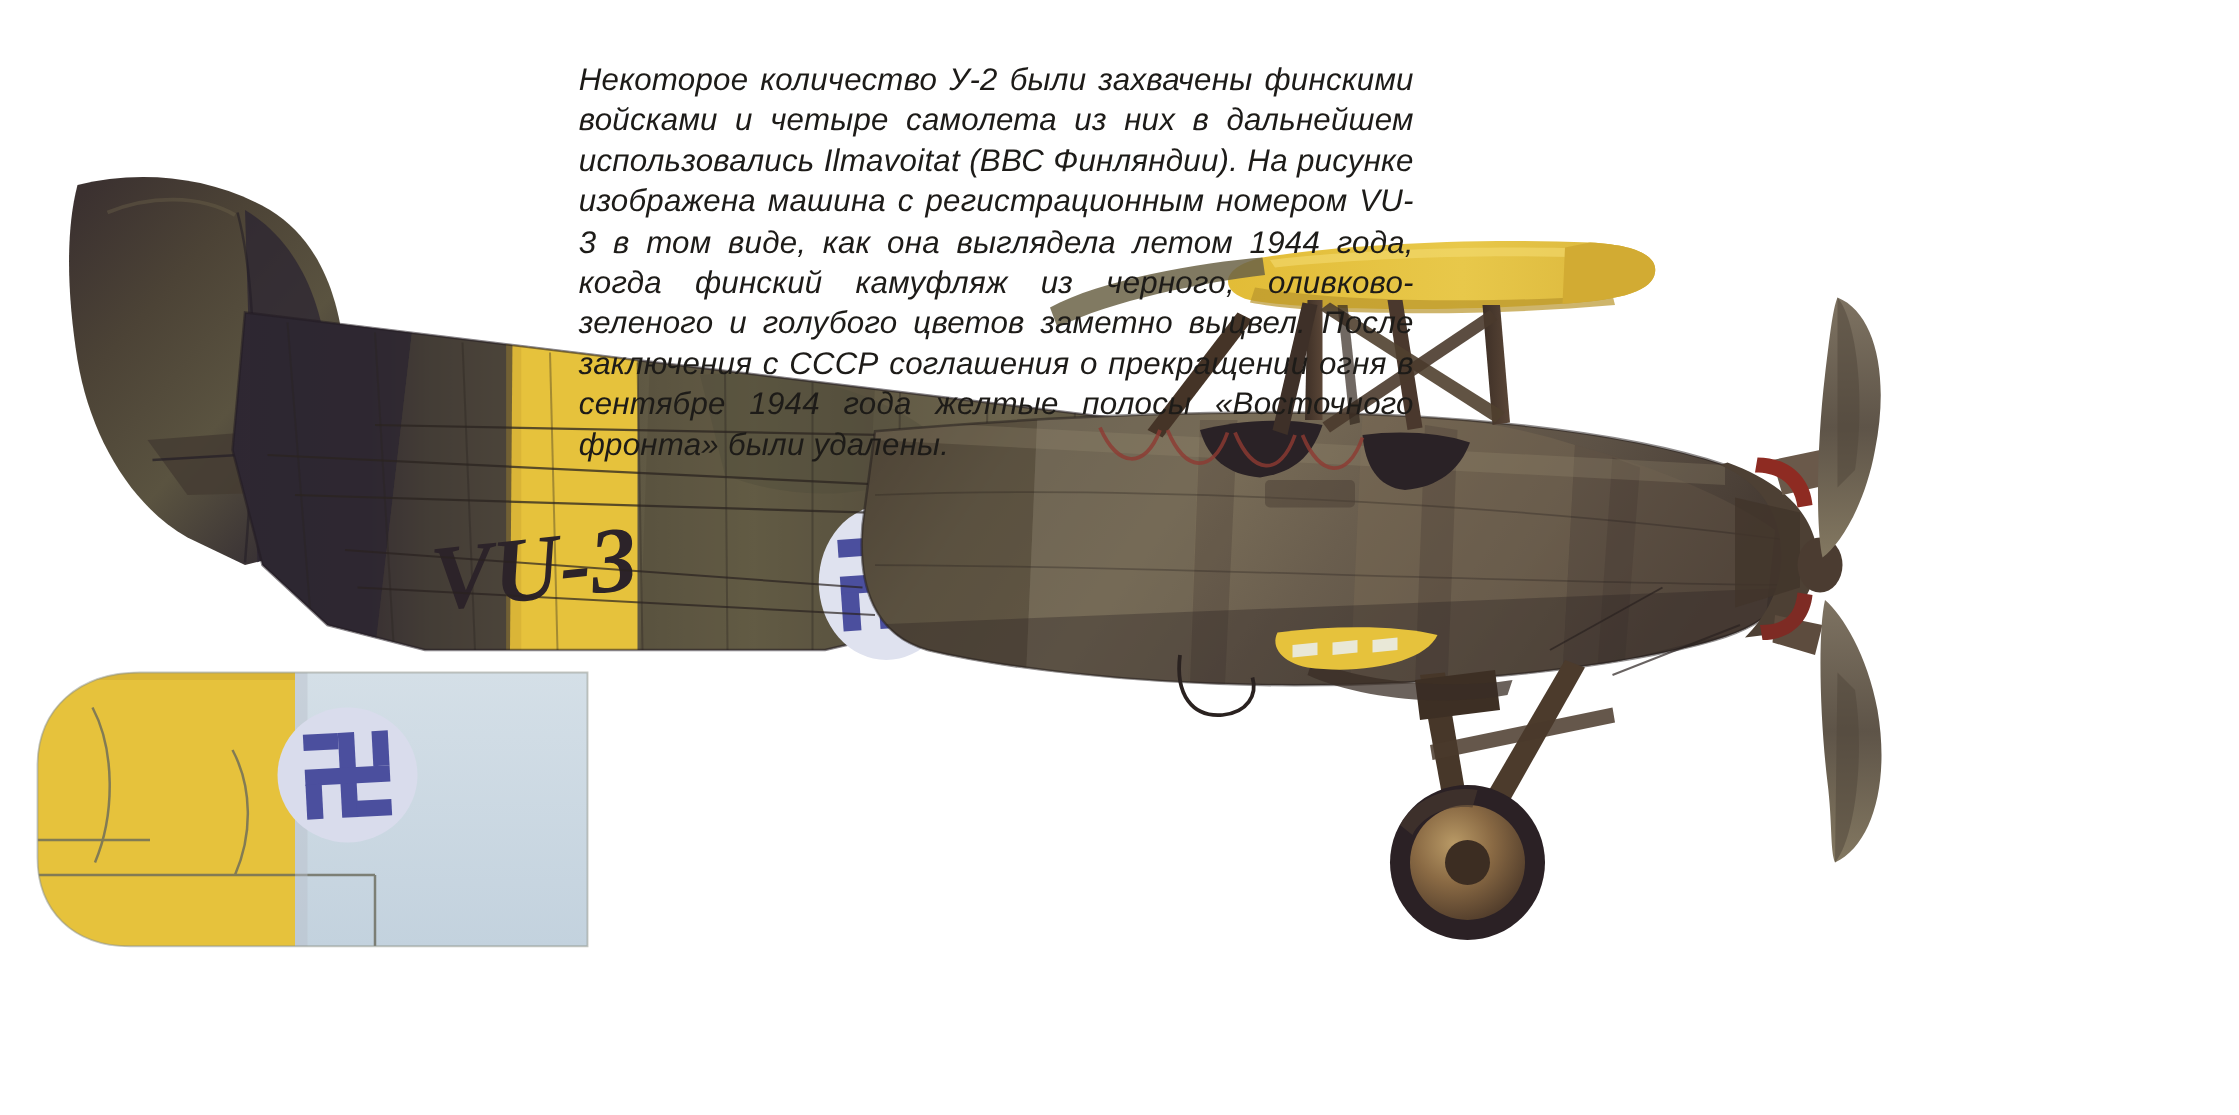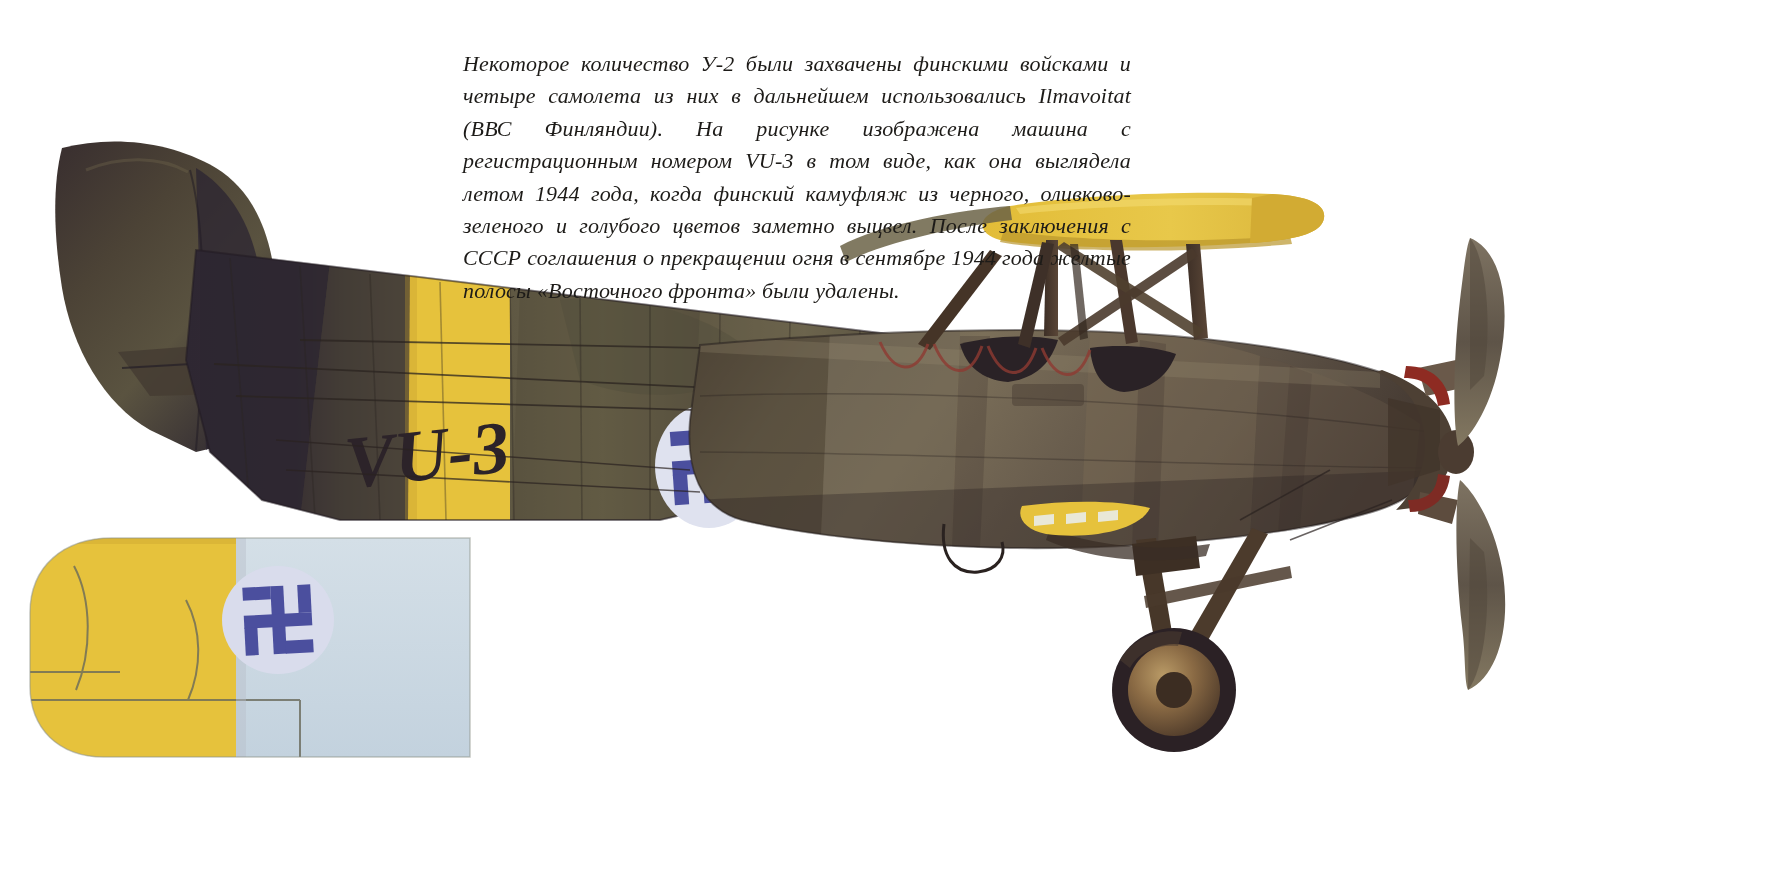--- a/index.html
+++ b/index.html
@@ -20,23 +20,23 @@
     background: #ffffff;
     overflow: hidden;
   }
 
   
   .caption {
     position: absolute;
     left: 463px;
     top: 48px;
     width: 668px;
-    font-family: Liberation Serif, serif;
+    font-family: Liberation Sans, sans-serif;
     font-style: italic;
-    font-size: 22px;
+    font-size: 25px;
     line-height: 32.4px;
     color: #1d1b18;
     text-align: justify;
     text-justify: inter-word;
     letter-spacing: 0.2px;
     white-space: pre-wrap;
   }
 
   
   #art {

